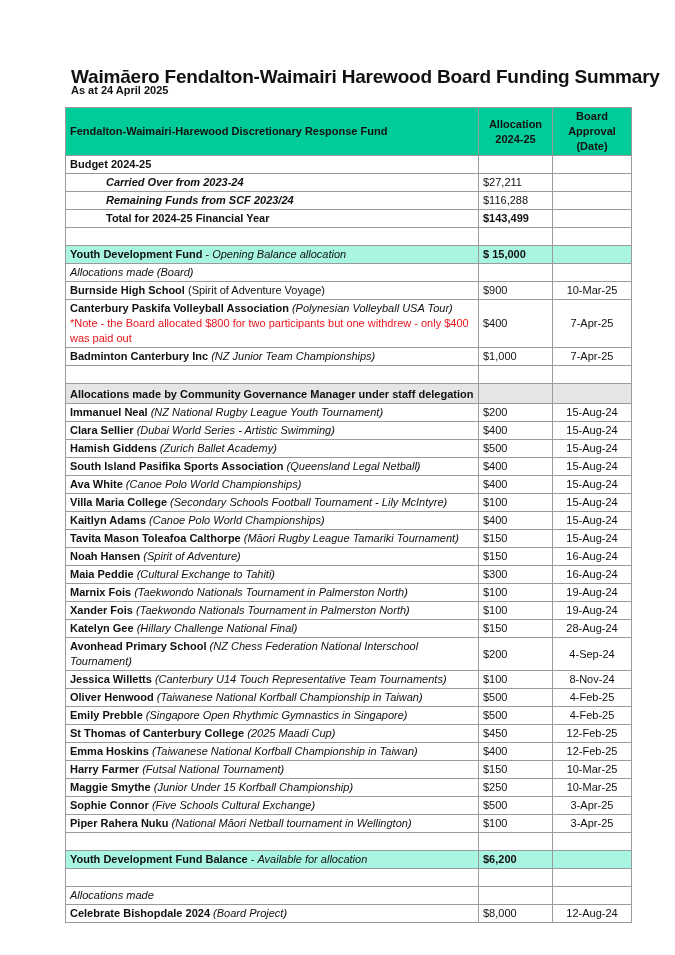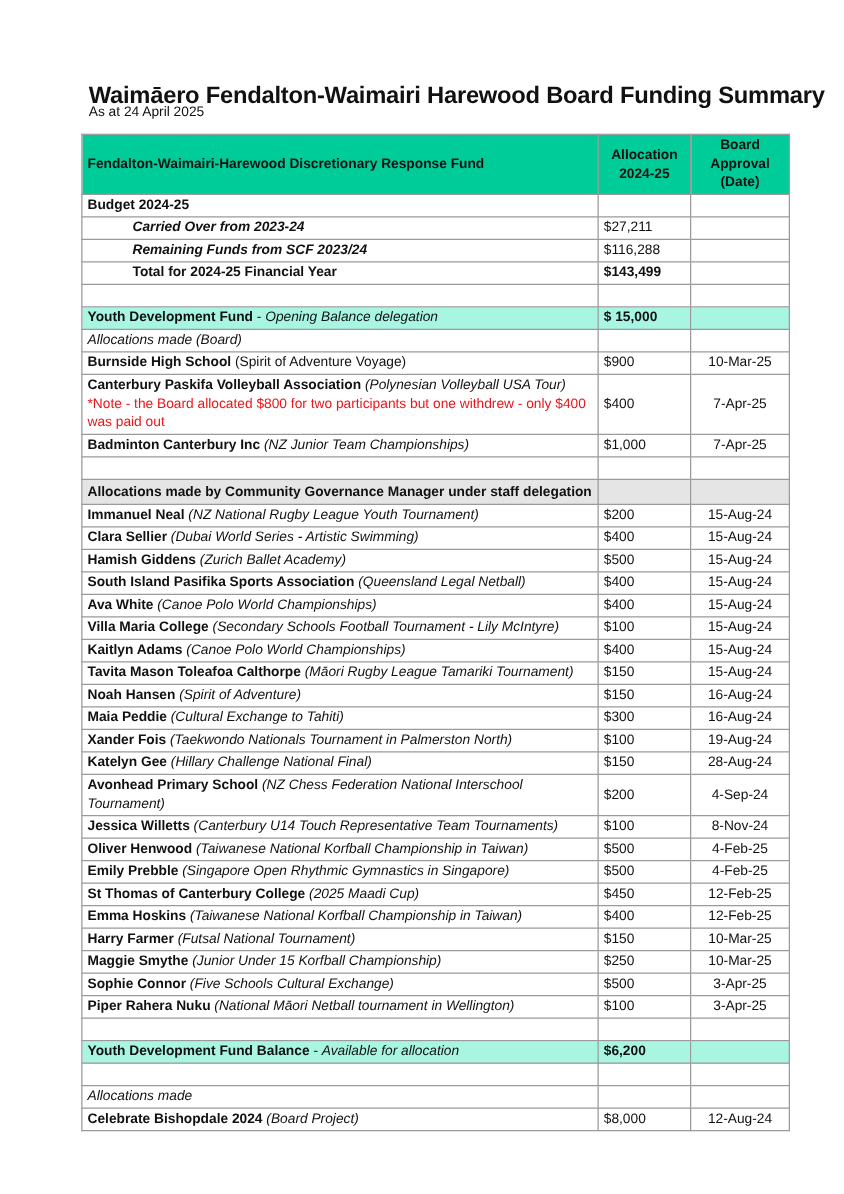--- a/index.html
+++ b/index.html
@@ -1,18 +1,18 @@
 <!DOCTYPE html>
 <html><head>
 <meta charset="utf-8">
 <style>
   html, body { margin: 0; padding: 0; background: #ffffff; }
   body { width: 675px; height: 955px; position: relative; font-family: "Liberation Sans", sans-serif; color: #111; }
   .title { position: absolute; left: 71px; top: 66px; font-size: 19px; font-weight: bold; letter-spacing: -0.2px; }
-  .subtitle { position: absolute; left: 71px; top: 84px; font-size: 11px; font-weight: normal; }
+  .subtitle { position: absolute; left: 71px; top: 84px; font-size: 11px; font-weight: bold; }
   table { position: absolute; left: 65px; top: 107px; border-collapse: collapse; width: 566px; font-size: 11px; table-layout: fixed; }
   td, th { border: 1px solid #9a9a9a; padding: 1px 4px; line-height: 15px; vertical-align: middle; }
   col.c1 { width: 413px; } col.c2 { width: 74px; } col.c3 { width: 79px; }
   th { background: #00cc99; font-weight: bold; text-align: left; }
   th.center { text-align: center; }
   .amt { text-align: left; }
   .date { text-align: center; }
   .b { font-weight: bold; }
   .i { font-style: italic; }
   .indent { padding-left: 40px; }
@@ -60,21 +60,21 @@
       <td class="b indent">Total for 2024-25 Financial Year</td>
       <td class="amt b">$143,499</td>
         <td></td>
     </tr>
     <tr class="empty">
         <td></td>
         <td></td>
         <td></td>
       </tr>
     <tr class="mint">
-      <td><span class="b">Youth Development Fund</span><span> - </span><span class="i">Opening Balance delegation</span></td>
+      <td><span class="b">Youth Development Fund</span><span> - </span><span class="i">Opening Balance allocation</span></td>
       <td class="b">$ 15,000</td>
         <td></td>
     </tr>
     <tr>
       <td class="i">Allocations made (Board)</td>
         <td></td>
         <td></td>
     </tr>
     <tr>
         <td><span class="b">Burnside High School</span><span> (Spirit of Adventure Voyage)</span></td>
@@ -145,20 +145,25 @@
         <td><span class="b">Noah Hansen</span><span class="i"> (Spirit of Adventure)</span></td>
         <td class="amt">$150</td>
         <td class="date">16-Aug-24</td>
       </tr>
       <tr>
         <td><span class="b">Maia Peddie</span><span class="i"> (Cultural Exchange to Tahiti)</span></td>
         <td class="amt">$300</td>
         <td class="date">16-Aug-24</td>
       </tr>
       <tr>
+        <td><span class="b">Marnix Fois</span><span class="i"> (Taekwondo Nationals Tournament in Palmerston North)</span></td>
+        <td class="amt">$100</td>
+        <td class="date">19-Aug-24</td>
+      </tr>
+      <tr>
         <td><span class="b">Xander Fois</span><span class="i"> (Taekwondo Nationals Tournament in Palmerston North)</span></td>
         <td class="amt">$100</td>
         <td class="date">19-Aug-24</td>
       </tr>
       <tr>
         <td><span class="b">Katelyn Gee</span><span class="i"> (Hillary Challenge National Final)</span></td>
         <td class="amt">$150</td>
         <td class="date">28-Aug-24</td>
       </tr>
       <tr>

